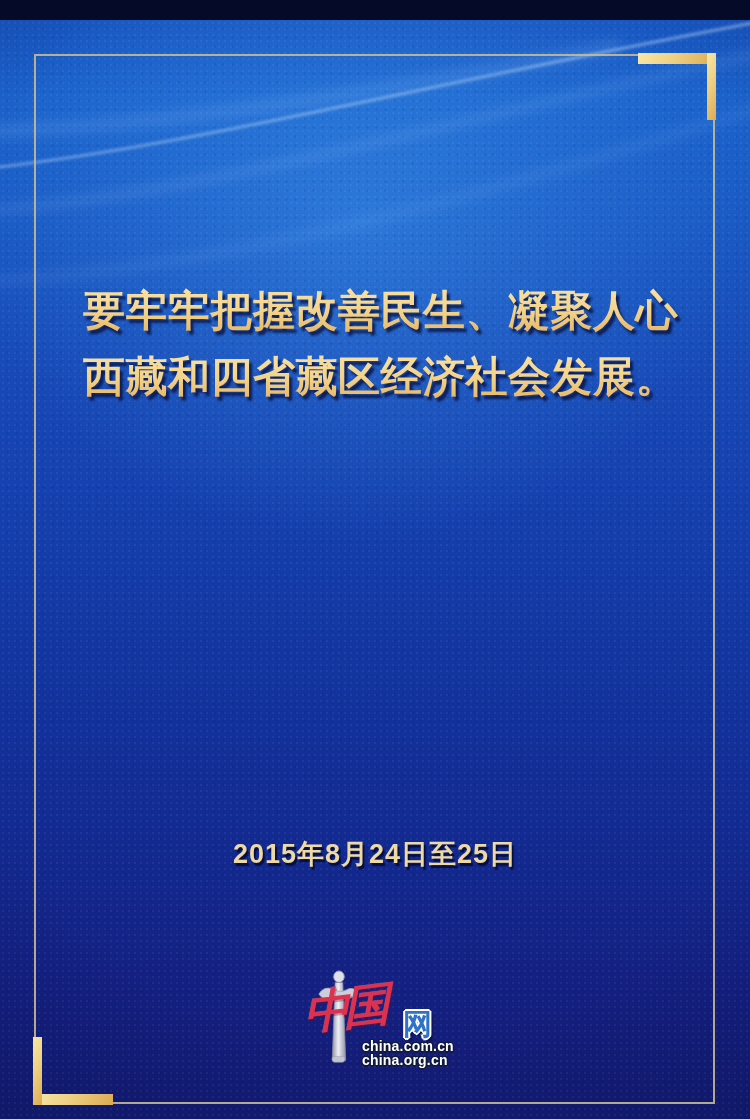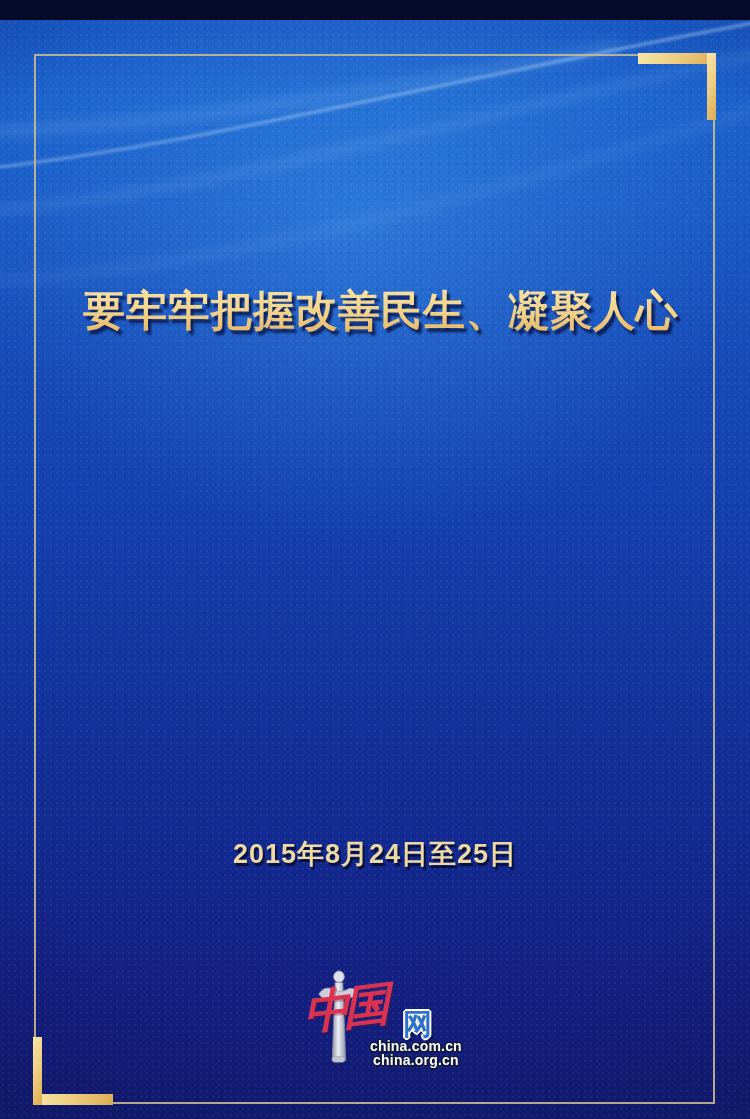--- a/index.html
+++ b/index.html
@@ -87,21 +87,21 @@
   }
   .wang{
     position:absolute;left:101px;top:42px;z-index:2;
     font-size:29px;line-height:29px;font-weight:900;
     color:#2f72c8;white-space:nowrap;
     text-shadow:
       -2px 0 0 #fff, 2px 0 0 #fff, 0 -2px 0 #fff, 0 2px 0 #fff,
       -1px -1px 0 #fff, 1px 1px 0 #fff, 1px -1px 0 #fff, -1px 1px 0 #fff,
       3px 3px 3px rgba(0,0,25,0.55);
   }
-  .urls{position:absolute;left:68px;top:72px;z-index:3;text-align:center;}
+  .urls{position:absolute;left:60px;top:72px;z-index:3;}
   .url-line{
     font-size:14px;line-height:13.5px;font-weight:800;
     color:#ffffff;letter-spacing:0.2px;white-space:nowrap;
     text-shadow:
       -1.5px 0 0 #111a3c, 1.5px 0 0 #111a3c, 0 -1.5px 0 #111a3c, 0 1.5px 0 #111a3c,
       -1px -1px 0 #111a3c, 1px 1px 0 #111a3c, 1px -1px 0 #111a3c, -1px 1px 0 #111a3c;
   }
 </style>
 </head>
 <body>
@@ -129,20 +129,21 @@
     <div class="h"></div>
     <div class="v"></div>
   </div>
   <div class="bracket bracket-bl">
     <div class="h"></div>
     <div class="v"></div>
   </div>
 
   <div class="quote">
     <div class="quote-line">要牢牢把握改善民生、凝聚人心</div>
+    <div class="quote-line">西藏和四省藏区经济社会发展。</div>
   </div>
 
   <div class="event-date">2015年8月24日至25日</div>
 
   <div class="logo">
     <svg class="pillar" viewBox="0 0 44 100">
       <defs>
         <linearGradient id="colG" x1="0" y1="0" x2="1" y2="0">
           <stop offset="0" stop-color="#8f93a3"></stop>
           <stop offset="0.45" stop-color="#eef0f7"></stop>

